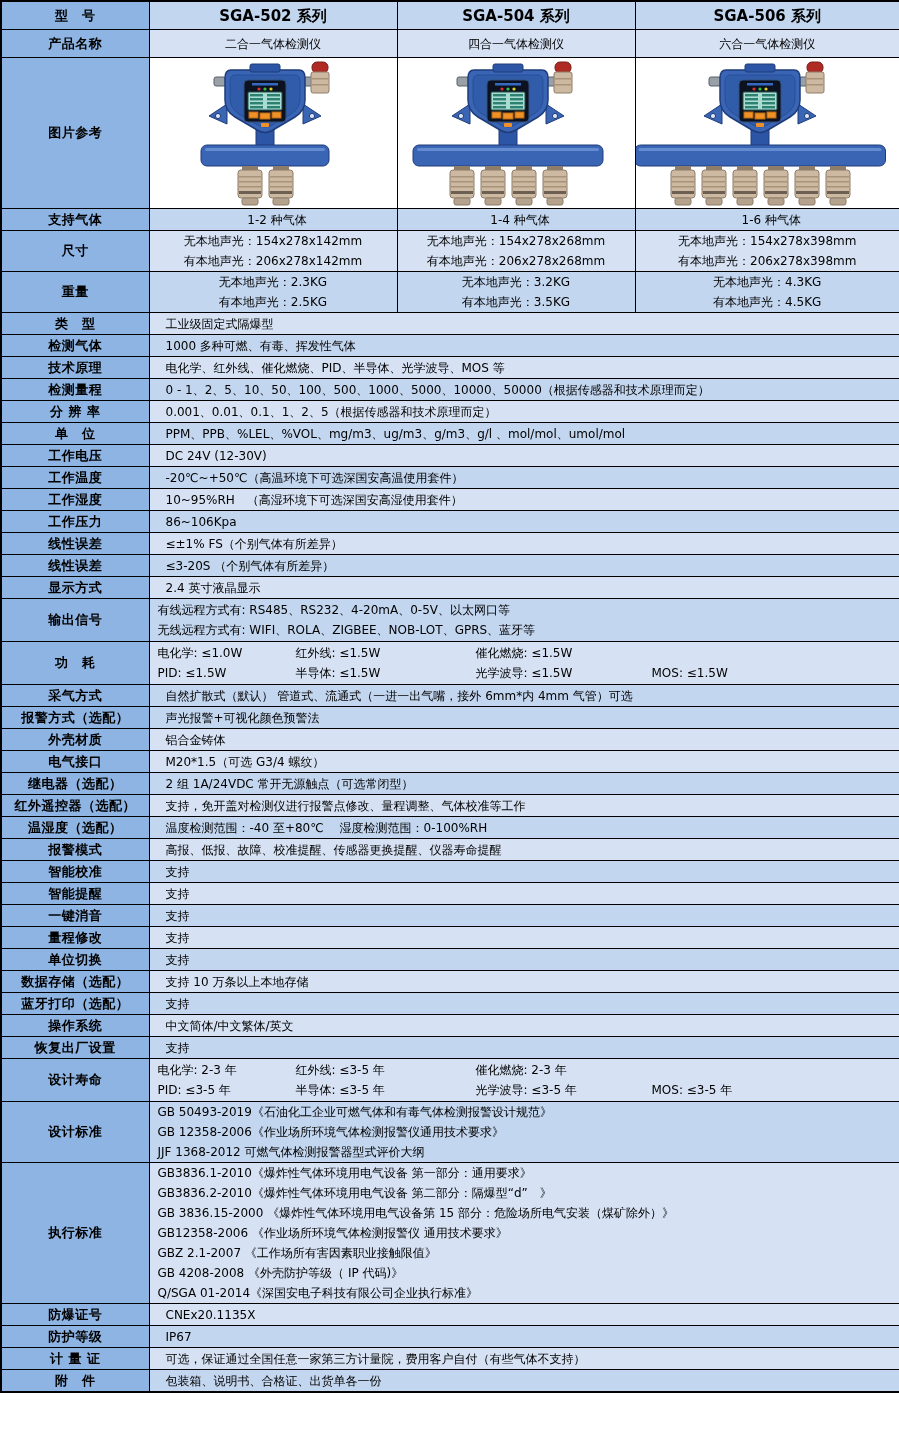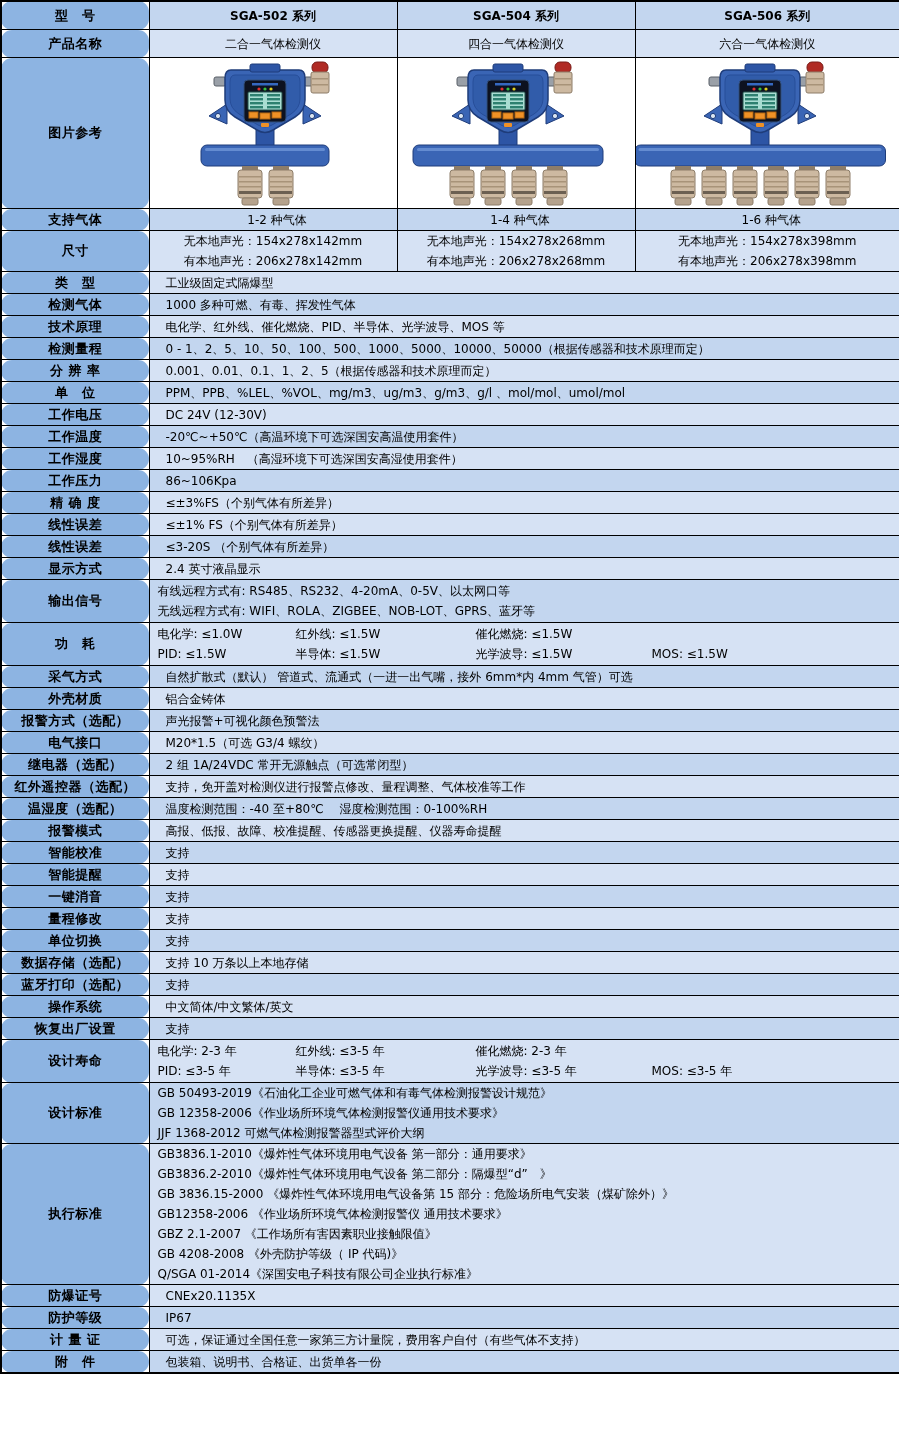--- a/index.html
+++ b/index.html
@@ -1,23 +1,23 @@
 <!DOCTYPE html>
 <html style="--label-bg: #8db4e2; --row-dark: #c3d6ef; --row-light: #d6e2f4;"><head>
 <meta charset="utf-8">
 <style>
   html,body{margin:0;padding:0;background:#fff;}
   body{font-family:"DejaVu Sans","Liberation Sans",sans-serif;color:#000;}
   .wrap{width:899px;}
   table.spec{border-collapse:collapse;table-layout:fixed;width:899px;border:2px solid #000;}
   td{border:1px solid #000;vertical-align:middle;overflow:hidden;padding:0;}
-  td.lbl{background:var(--label-bg,#8db4e2);font-weight:bold;text-align:center;font-size:13px;letter-spacing:.5px;padding:0 2px;border-radius:11px;}
+  td.lbl{background:var(--label-bg,#8db4e2);font-weight:bold;text-align:center;font-size:13px;letter-spacing:.5px;padding:0 2px;}
   td.val{font-size:12px;padding:0 0 0 8px;}
   td.val.center{text-align:center;padding:0 2px;}
-  td.val.b{font-weight:bold;font-size:12px;}
+  td.val.b{font-weight:bold;font-size:15px;}
   tr.dark td.val{background:var(--row-dark,#c3d6ef);}
   tr.light td.val{background:var(--row-light,#d6e2f4);}
   tr td.imgcell{background:#fff !important;text-align:center;padding:0;}
   .line{line-height:20px;white-space:nowrap;}
   tr.h1 td{height:21px;} tr.h1 .line{line-height:14px;margin-left:8px;}
   tr.hd td{height:27px;}
   tr.h2 td{height:40px;}
   tr.h2b td{height:42px;}
   tr.h3 td{height:60px;}
   tr.h7 td{height:138px;}
@@ -283,20 +283,35 @@
           </td>
           <td class="val center">
             <div class="line">无本地声光：154x278x268mm</div>
             <div class="line">有本地声光：206x278x268mm</div>
           </td>
           <td class="val center">
             <div class="line">无本地声光：154x278x398mm</div>
             <div class="line">有本地声光：206x278x398mm</div>
           </td>
         </tr>
+        <tr class="h2 dark">
+          <td class="lbl">重量</td>
+          <td class="val center">
+            <div class="line">无本地声光：2.3KG</div>
+            <div class="line">有本地声光：2.5KG</div>
+          </td>
+          <td class="val center">
+            <div class="line">无本地声光：3.2KG</div>
+            <div class="line">有本地声光：3.5KG</div>
+          </td>
+          <td class="val center">
+            <div class="line">无本地声光：4.3KG</div>
+            <div class="line">有本地声光：4.5KG</div>
+          </td>
+        </tr>
         <tr class="h1 light">
           <td class="lbl">类　型</td>
           <td class="val" colspan="3">
             <div class="line">工业级固定式隔爆型</div>
           </td>
         </tr>
         <tr class="h1 dark">
           <td class="lbl">检测气体</td>
           <td class="val" colspan="3">
             <div class="line">1000 多种可燃、有毒、挥发性气体</div>
@@ -341,26 +356,20 @@
         <tr class="h1 light">
           <td class="lbl">工作湿度</td>
           <td class="val" colspan="3">
             <div class="line">10~95%RH　（高湿环境下可选深国安高湿使用套件）</div>
           </td>
         </tr>
         <tr class="h1 dark">
           <td class="lbl">工作压力</td>
           <td class="val" colspan="3">
             <div class="line">86~106Kpa</div>
-          </td>
-        </tr>
-        <tr class="h1 light">
-          <td class="lbl">精 确 度</td>
-          <td class="val" colspan="3">
-            <div class="line">≤±3%FS（个别气体有所差异）</div>
           </td>
         </tr>
         <tr class="h1 light">
           <td class="lbl">线性误差</td>
           <td class="val" colspan="3">
             <div class="line">≤±1% FS（个别气体有所差异）</div>
           </td>
         </tr>
         <tr class="h1 dark">
           <td class="lbl">线性误差</td>
@@ -387,30 +396,30 @@
             <div class="line"><span class="seg seg0">电化学: ≤1.0W</span><span class="seg seg1">红外线: ≤1.5W</span><span class="seg seg2">催化燃烧: ≤1.5W</span></div>
             <div class="line"><span class="seg seg0">PID: ≤1.5W</span><span class="seg seg1">半导体: ≤1.5W</span><span class="seg seg2">光学波导: ≤1.5W</span><span class="seg seg3">MOS: ≤1.5W</span></div>
           </td>
         </tr>
         <tr class="h1 dark">
           <td class="lbl">采气方式</td>
           <td class="val" colspan="3">
             <div class="line">自然扩散式（默认） 管道式、流通式（一进一出气嘴，接外 6mm*内 4mm 气管）可选</div>
           </td>
         </tr>
+        <tr class="h1 dark">
+          <td class="lbl">报警方式（选配）</td>
+          <td class="val" colspan="3">
+            <div class="line">声光报警+可视化颜色预警法</div>
+          </td>
+        </tr>
         <tr class="h1 light">
           <td class="lbl">外壳材质</td>
           <td class="val" colspan="3">
             <div class="line">铝合金铸体</div>
-          </td>
-        </tr>
-        <tr class="h1 dark">
-          <td class="lbl">报警方式（选配）</td>
-          <td class="val" colspan="3">
-            <div class="line">声光报警+可视化颜色预警法</div>
           </td>
         </tr>
         <tr class="h1 light">
           <td class="lbl">电气接口</td>
           <td class="val" colspan="3">
             <div class="line">M20*1.5（可选 G3/4 螺纹）</div>
           </td>
         </tr>
         <tr class="h1 dark">
           <td class="lbl">继电器（选配）</td>

